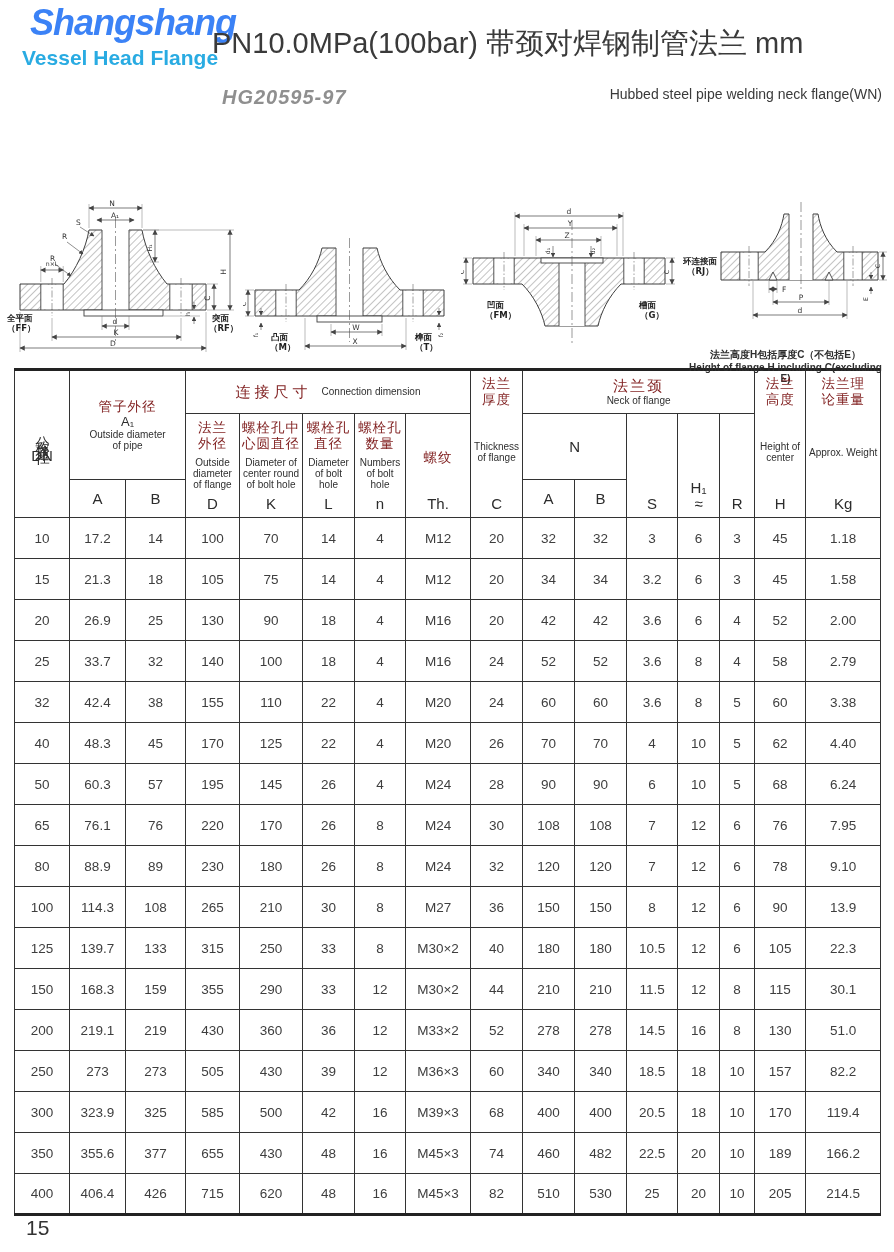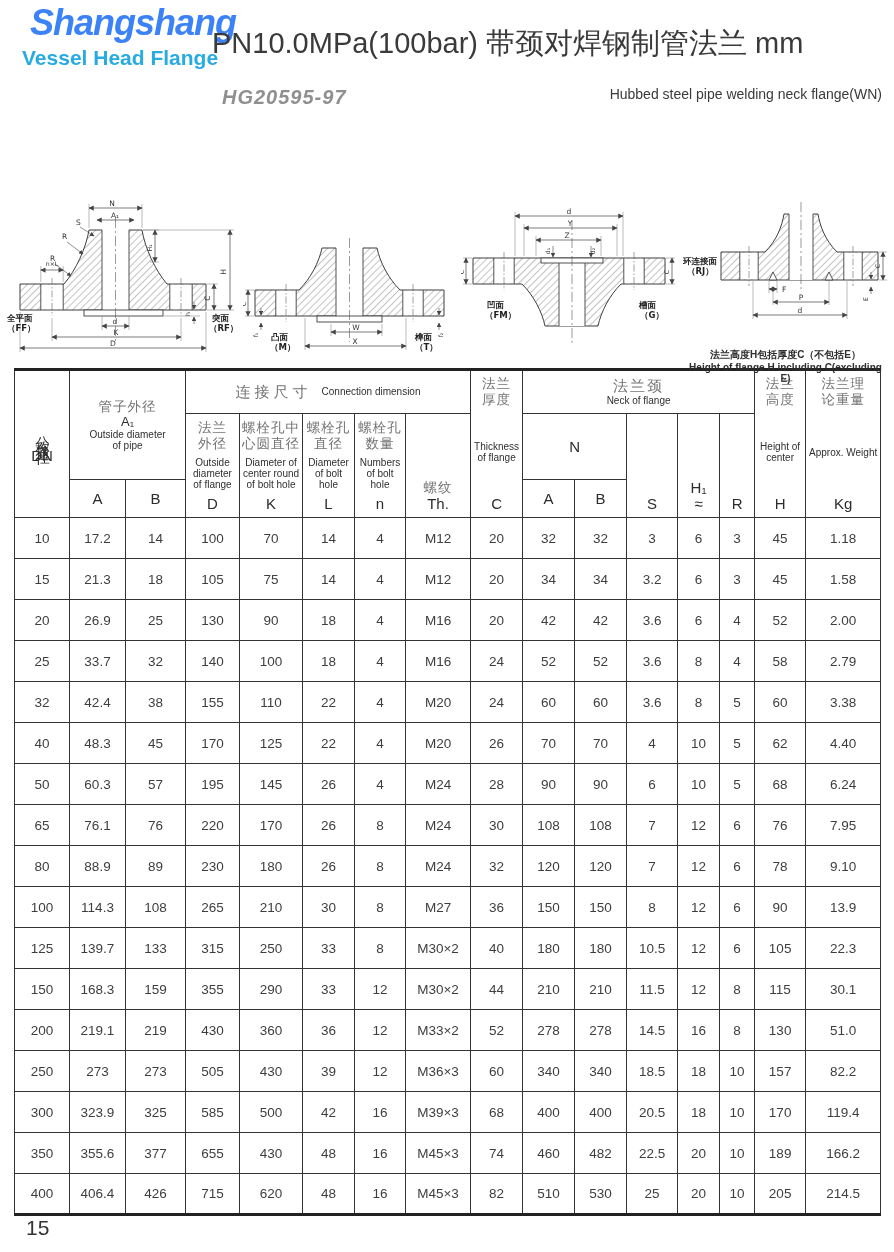--- a/index.html
+++ b/index.html
@@ -35,21 +35,21 @@
   .note .n2 { font-size:10px; }
 
   
   .tblwrap { padding-left:14px; }
   table { border-collapse:collapse; table-layout:fixed; width:866px;
           border-top:3px solid #222; border-bottom:3px solid #222; }
   th, td { border:1px solid #333; font-weight:normal; vertical-align:middle; text-align:center; padding:1px; }
   thead .hr1 { height:44px; } thead .hr2 { height:66px; } thead .hr3 { height:38px; }
   tbody tr { height:41px; }
   tbody td { font-size:13.5px; color:#3e3e3e; }
-  .cn  { font-size:13.5px; color:#737373; white-space:pre-line; line-height:1.2; letter-spacing:1px; }
+  .cn  { font-size:13.5px; color:#7f1d1d; white-space:pre-line; line-height:1.2; letter-spacing:1px; }
   .en  { font-size:10px; color:#2f2f2f; line-height:1.12; }
   .sym { font-size:15px; color:#2c2c2c; line-height:1.05; }
   .hstack { display:flex; flex-direction:column; justify-content:space-between; align-items:center; padding:3px 1px; }
   .h2 { min-height:98px; } .h3 { min-height:142px; }
   .banner { display:flex; align-items:center; justify-content:center; gap:10px; }
   .banner .cn { font-size:15px; letter-spacing:4px; }
   .neckb { line-height:1.1; }
   .neckb .cn { font-size:15px; letter-spacing:2px; }
   .dncell { display:flex; flex-direction:column; align-items:center; justify-content:center; gap:3px; }
   .vert { writing-mode:vertical-lr; text-orientation:upright; font-size:14.5px; letter-spacing:5px; color:#2c2c2c; }
@@ -379,21 +379,21 @@
           </th>
           <th rowspan="2">
             <div class="hstack h2">
               <div class="cn">螺栓孔
 数量</div>
               <div class="en">Numbers of bolt hole</div>
               <div class="sym">n</div>
             </div>
           </th>
           <th rowspan="2">
-            <div class="hstack h2" style="justify-content:flex-end;">
+            <div class="hstack h2" style="justify-content:space-between;">
               <div></div>
               <div class="cn">螺纹</div>
               <div class="sym">Th.</div>
             </div>
           </th>
           <th colspan="2">
             <div class="sym">N</div>
           </th>
           <th rowspan="2">
             <div class="hstack h2" style="justify-content:flex-end;">

